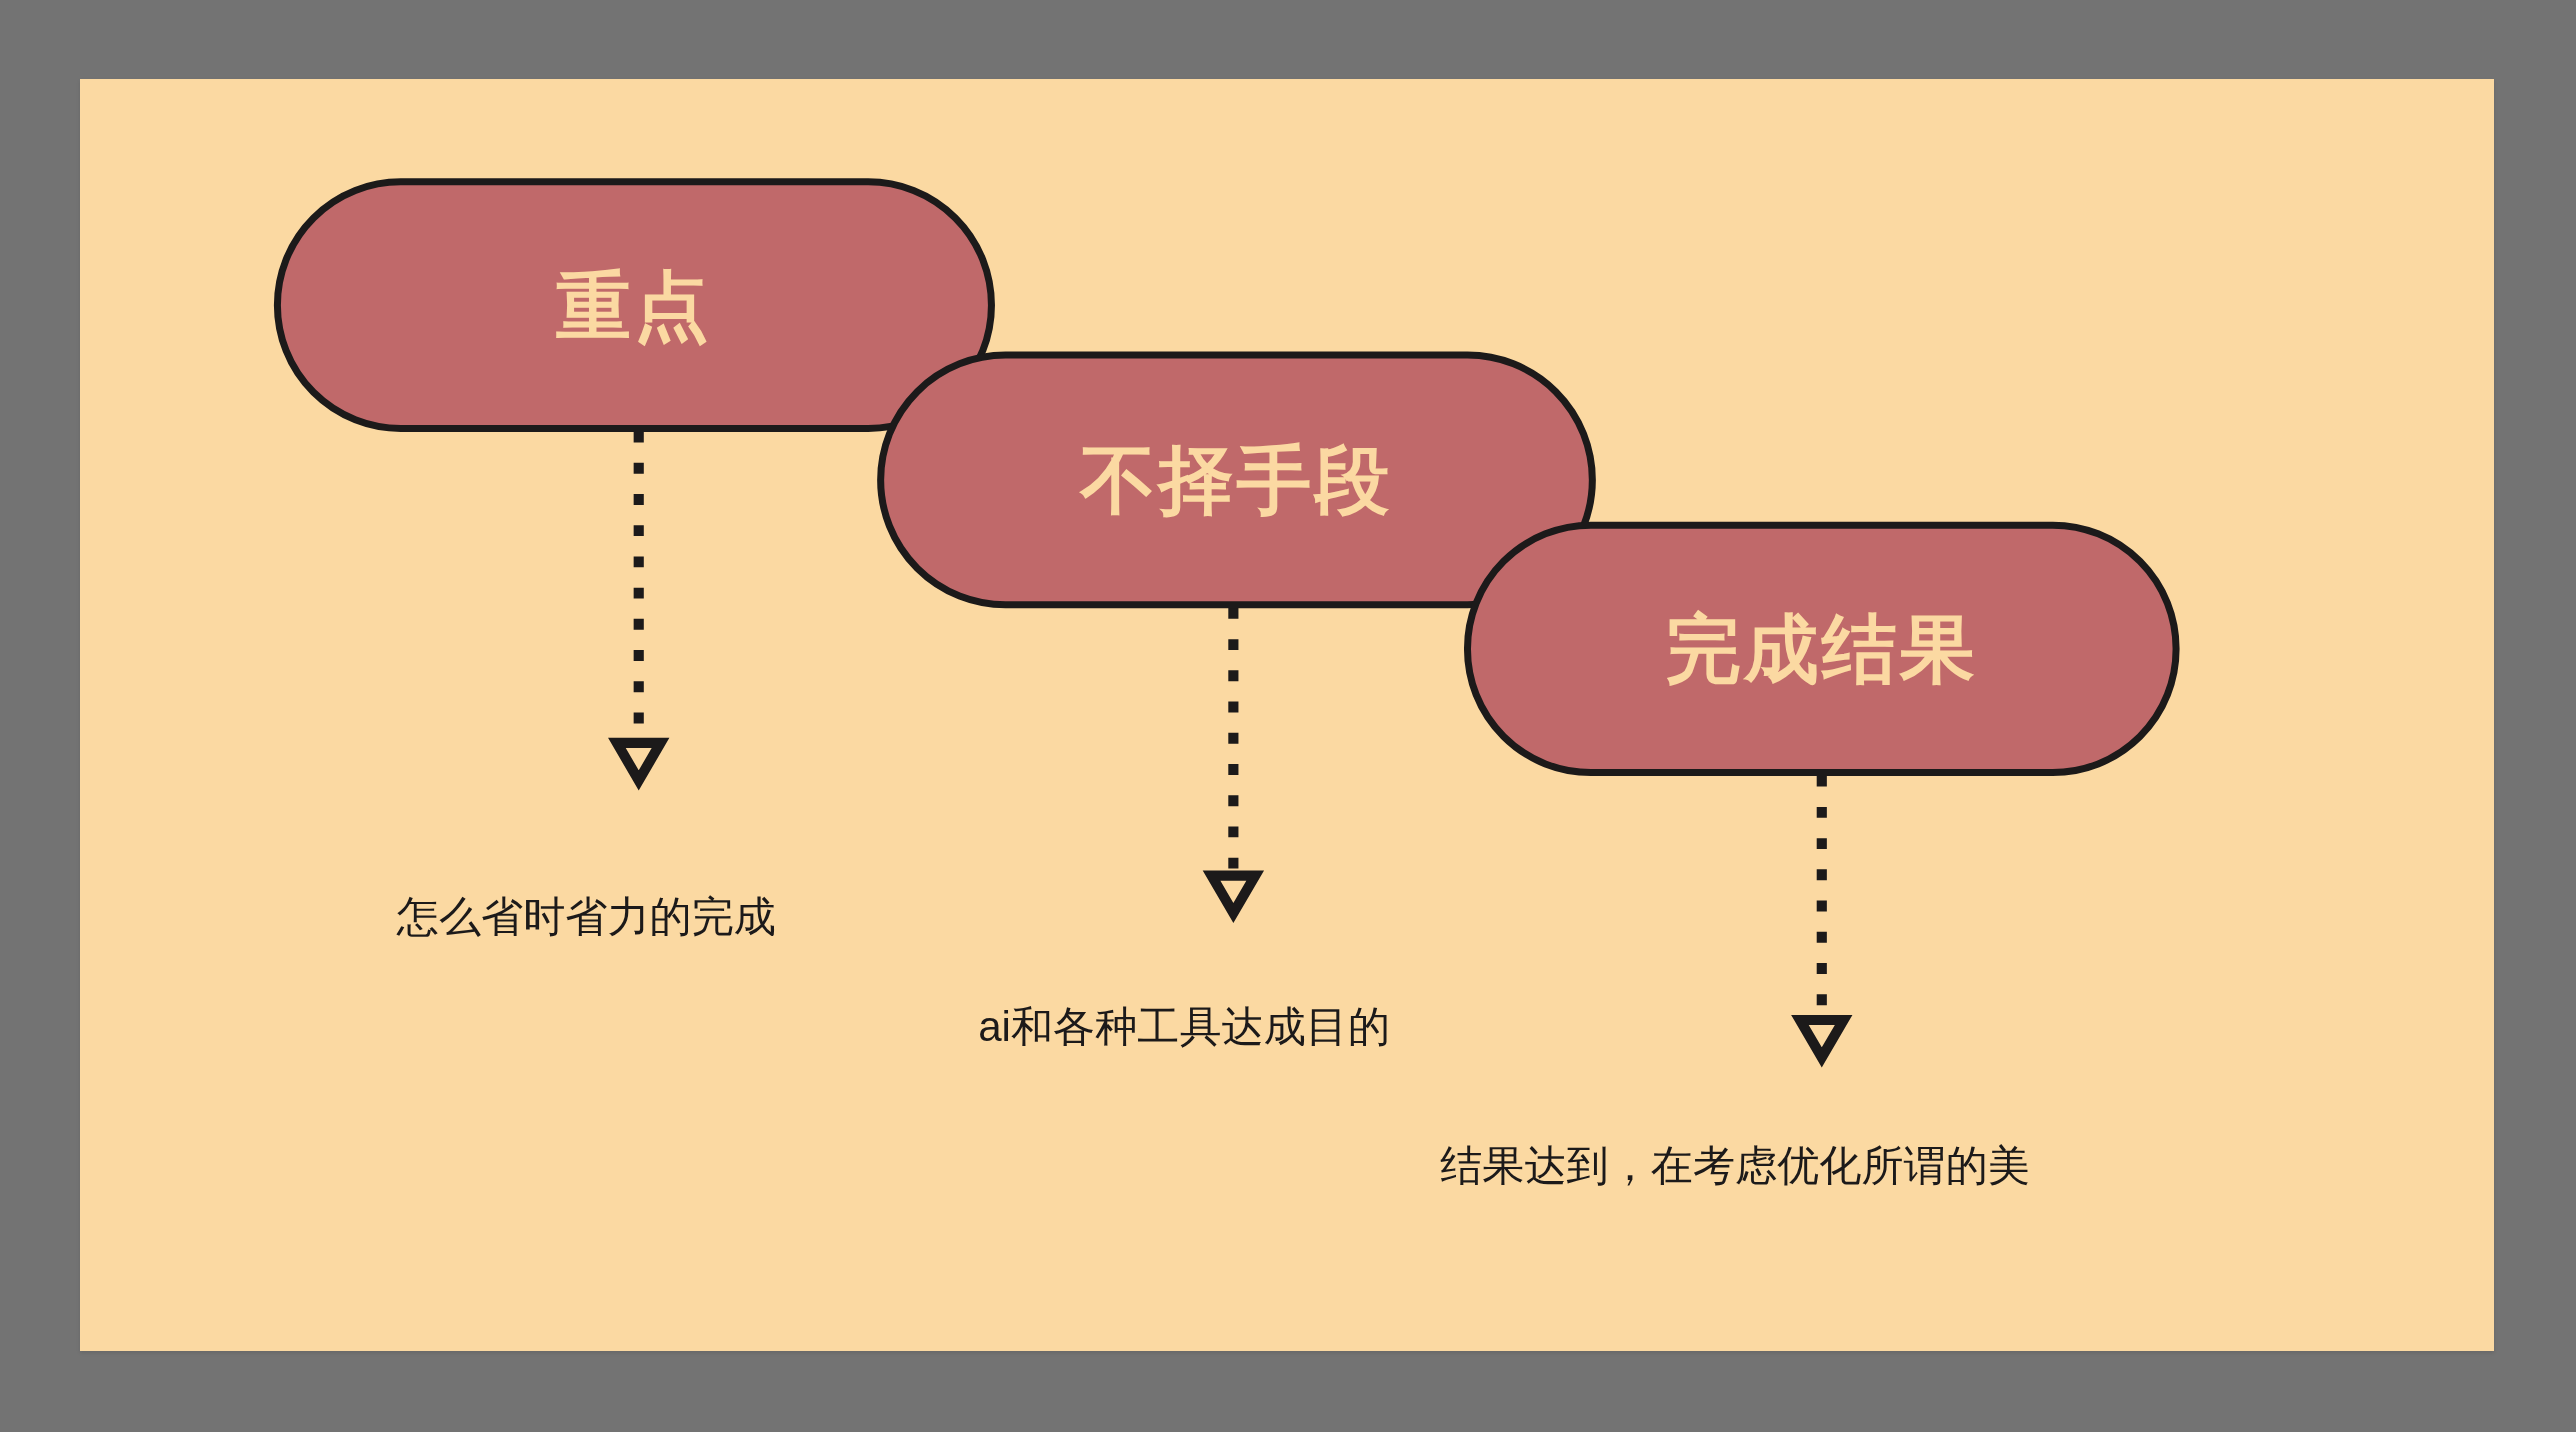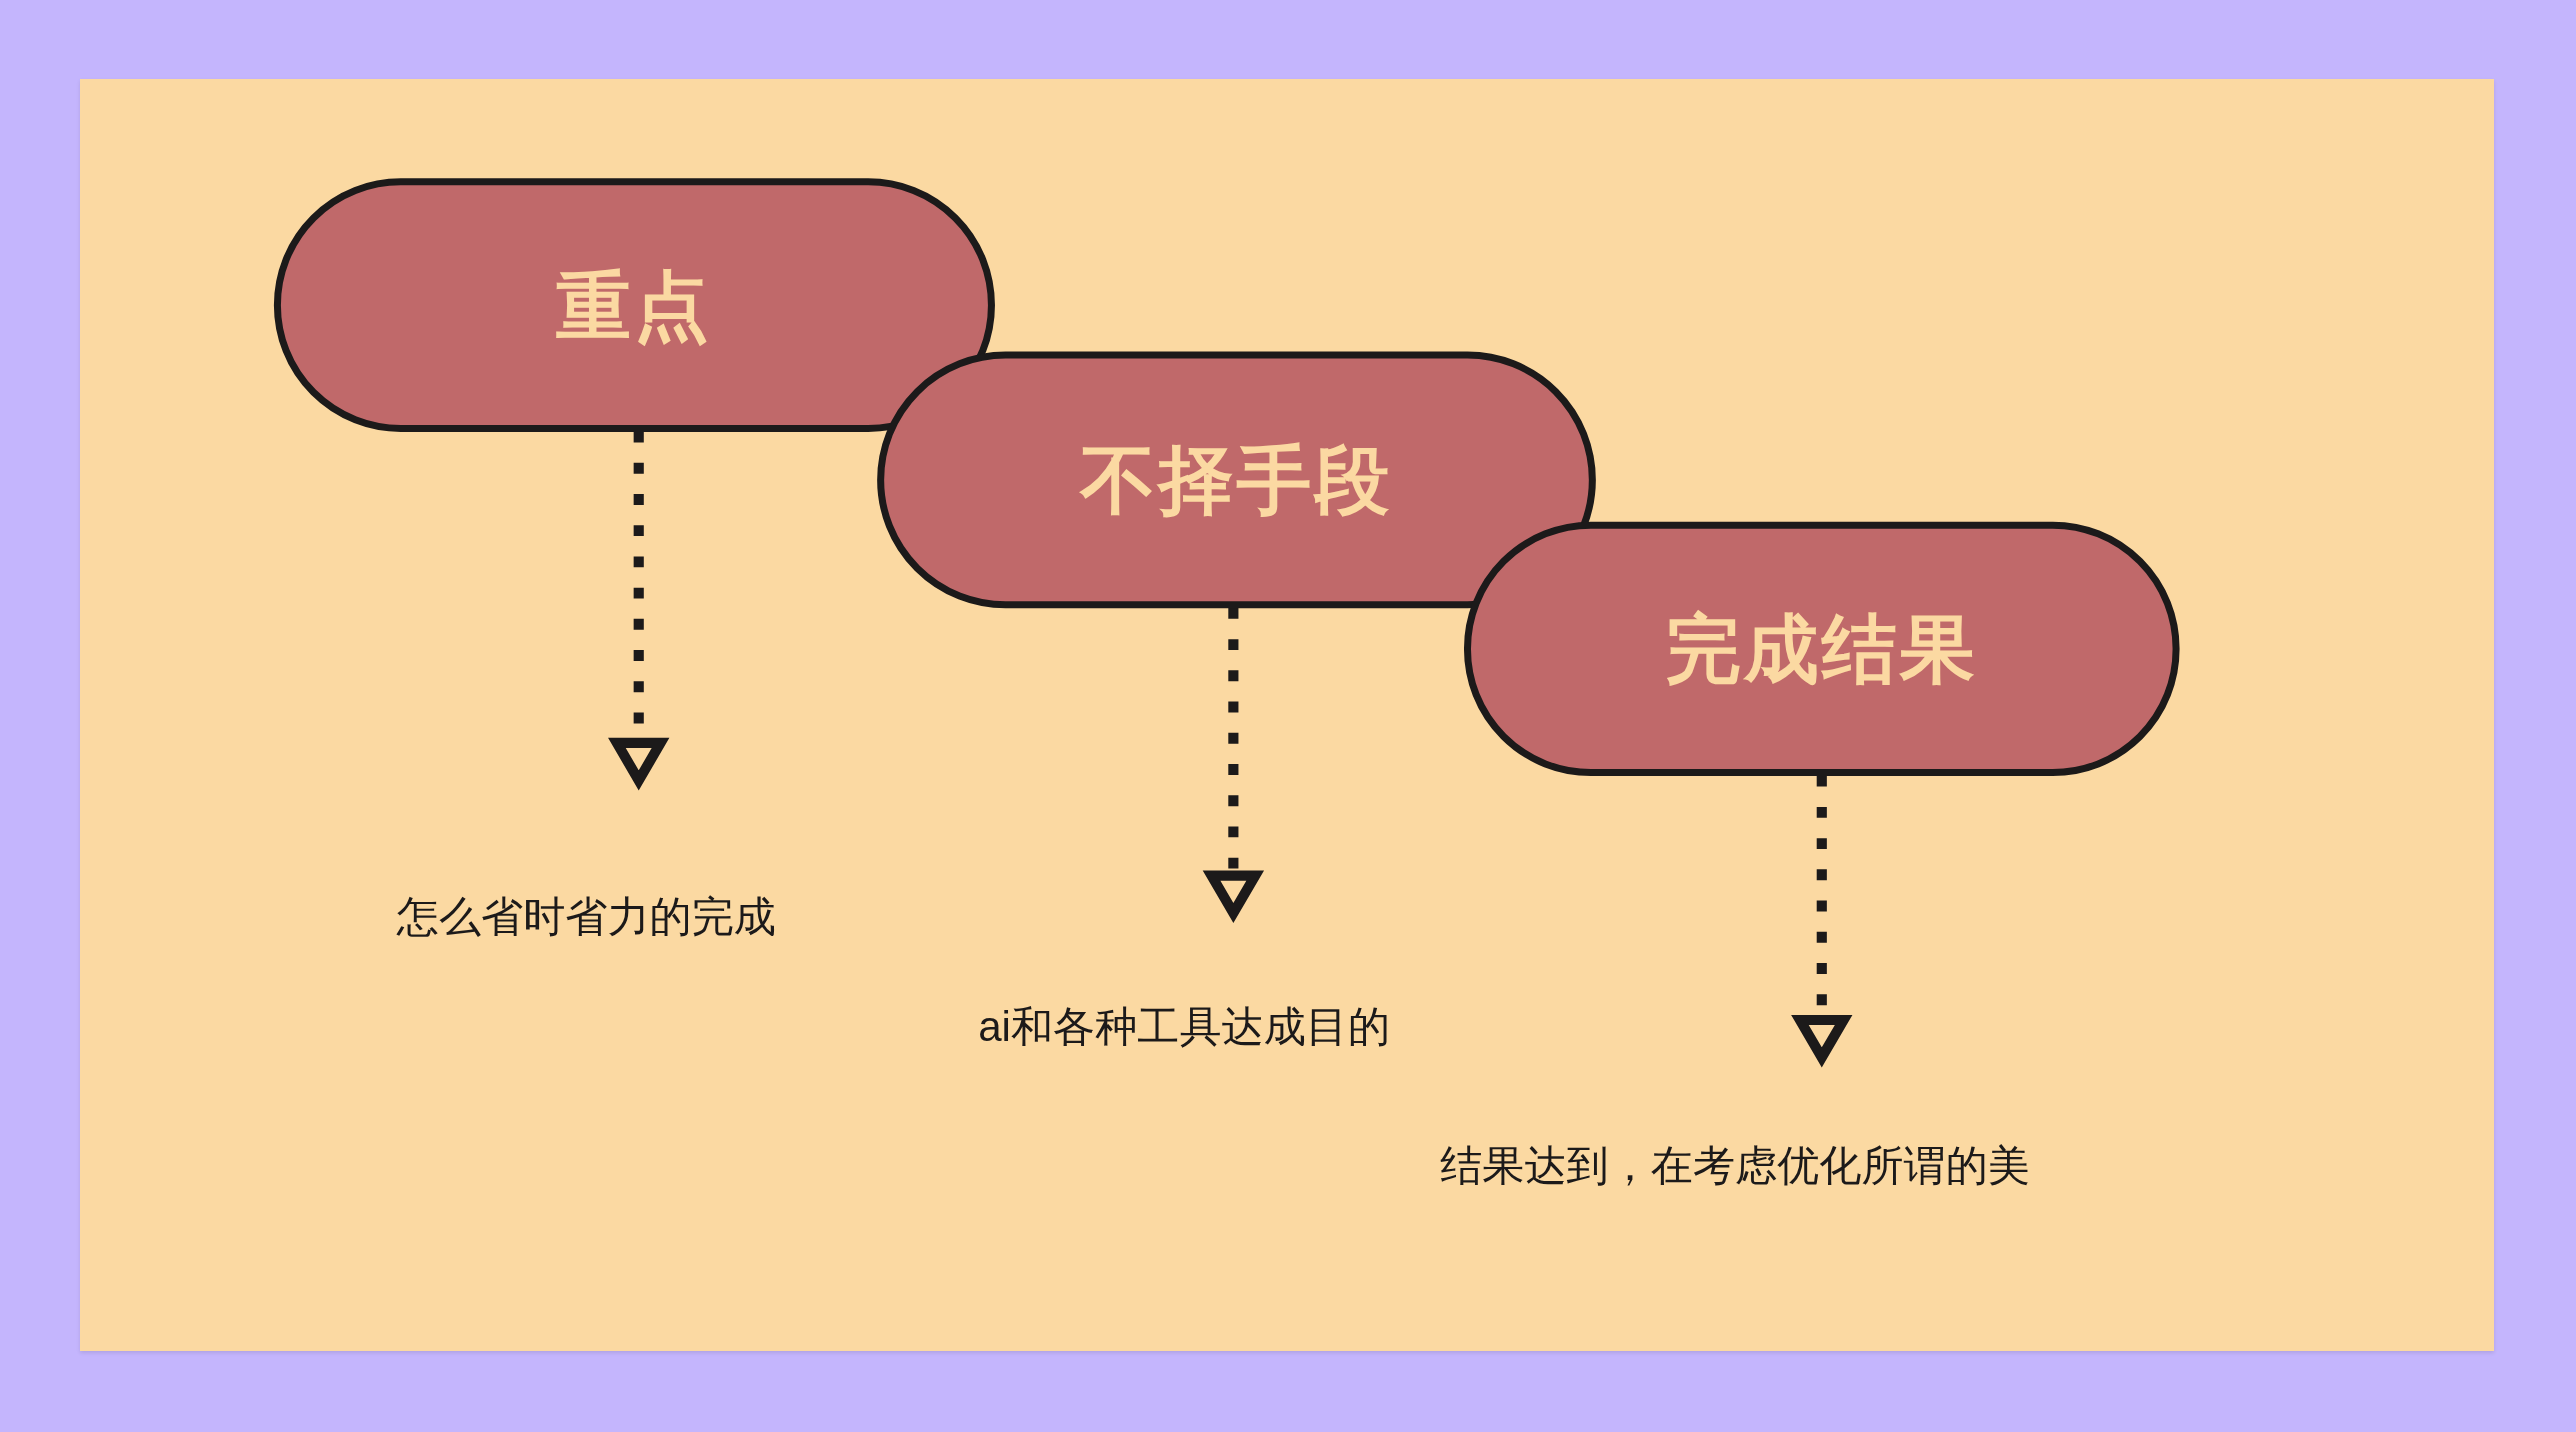--- a/index.html
+++ b/index.html
@@ -75,21 +75,21 @@
     font-family: "Liberation Sans", "DejaVu Sans", sans-serif;
     font-weight: normal;
     font-size: 54px;
     dominant-baseline: central;
     text-anchor: start;
   }
 </style>
 </head>
 <body>
 
-<div id="stage" style="background: #c4b5fd;">
+<div id="stage" style="background: #737373;">
 
   <div id="canvas" style="left: 80px; top: 79px; width: 2414px; height: 1272px; background: rgb(251, 217, 162);"></div>
 
   <svg id="art" viewBox="0 0 3300 1835" xmlns="http://www.w3.org/2000/svg">
 
     <g>
       <path class="connector-line" id="line-1" d="M 818 553 L 818 952" stroke="#1c1a1a"></path>
       <path class="connector-head" id="head-1" d="M 790 952 L 846 952 L 818 1000 Z" stroke="#1c1a1a"></path>
       <rect class="pill-shape" id="pill-1" x="355" y="233" width="915" height="316" rx="158" ry="158" fill="#c0696a" stroke="#1c1a1a"></rect>
       <text class="pill-text" id="pilltext-1" x="812" y="392" fill="#fbd9a2">重点</text>

